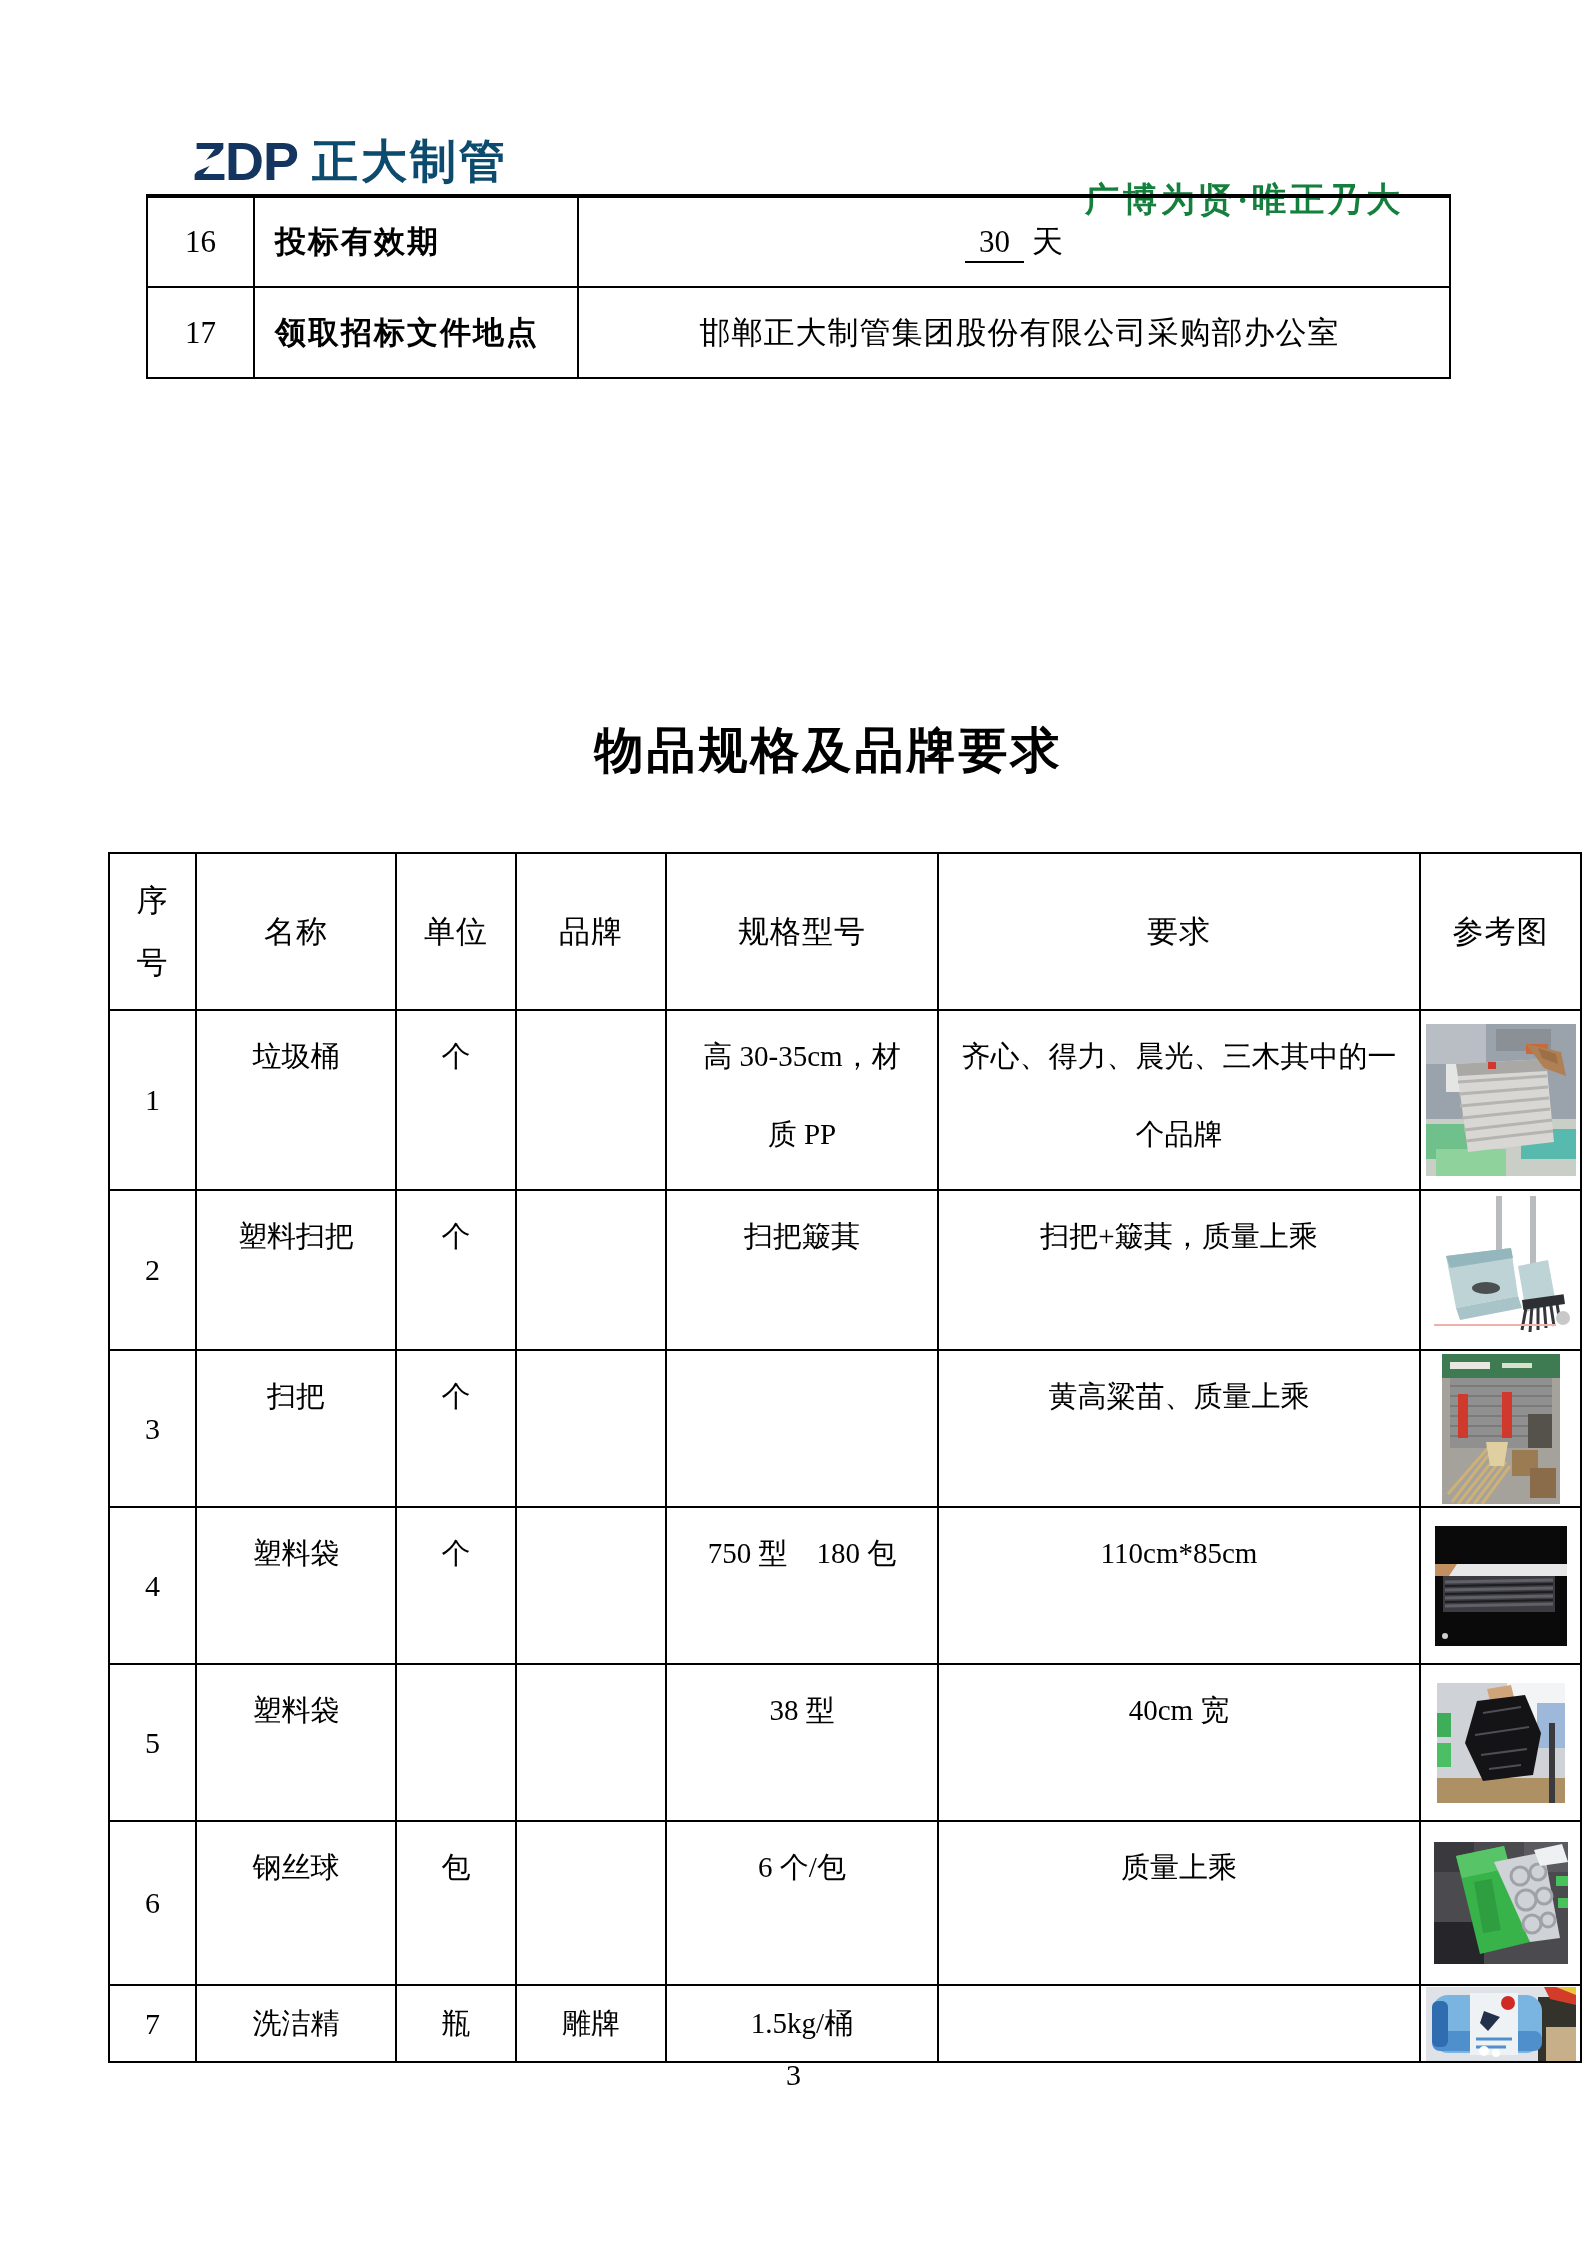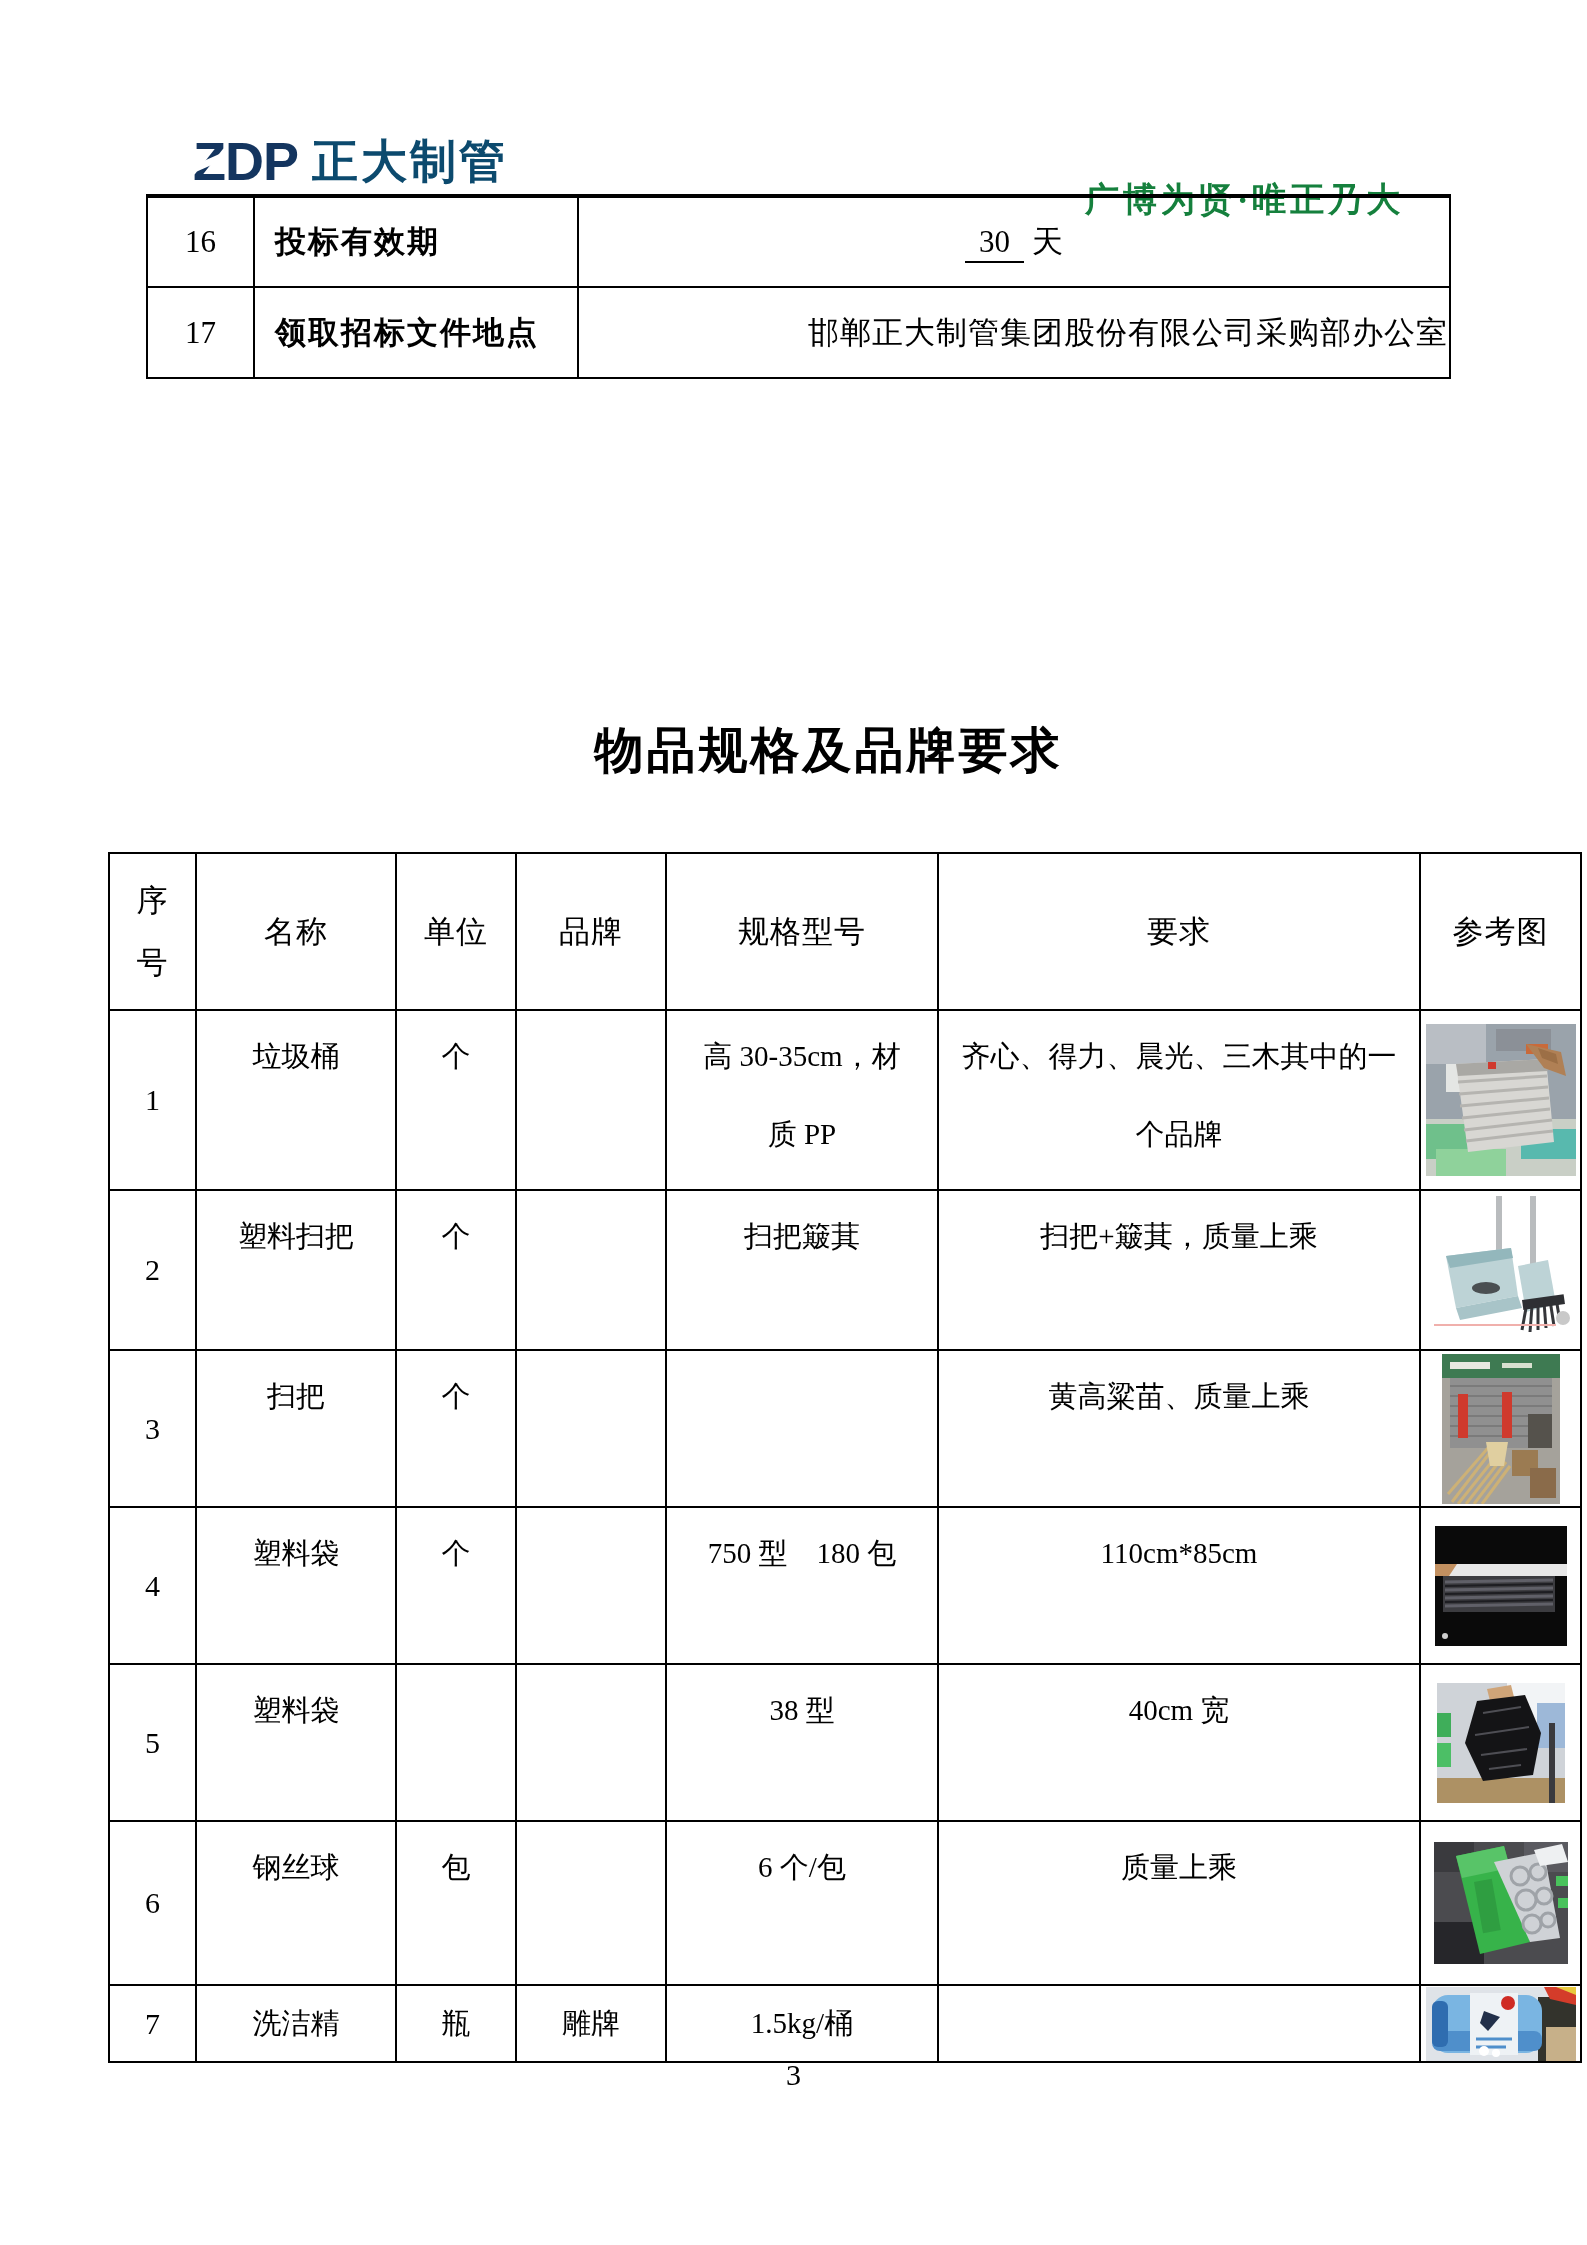--- a/index.html
+++ b/index.html
@@ -29,21 +29,21 @@
   
   .info-table{position:absolute;left:146px;top:194px;width:1303px;border-top:4px solid #000;}
   .info-table tr{height:91px;}
   .info-no{text-align:center;font-size:31px;}
   .info-label{
     text-align:left;font-size:31px;font-weight:700;letter-spacing:2px;
     font-family:"Liberation Sans","DejaVu Sans",sans-serif;
     padding-left:20px;
   }
   .info-value{text-align:center;font-size:31px;}
-  .info-value.left{text-align:right;padding-left:12px;letter-spacing:1px;}
+  .info-value.left{text-align:center;padding-left:12px;letter-spacing:1px;}
   .u-line{display:inline-block;border-bottom:2px solid #000;padding:0 14px 2px 14px;line-height:1.15;}
   .u-suffix{margin-left:8px;}
   
   .section-title{
     position:absolute;left:0;top:718px;width:100%;text-align:center;
     font-size:49px;font-weight:700;letter-spacing:3px;margin-left:35px;
   }
   
   .items-table{position:absolute;left:61px;top:852px;width:1472px;margin-left:47px;}
   .items-table th{font-size:31px;font-weight:400;text-align:center;vertical-align:middle;letter-spacing:1px;}

